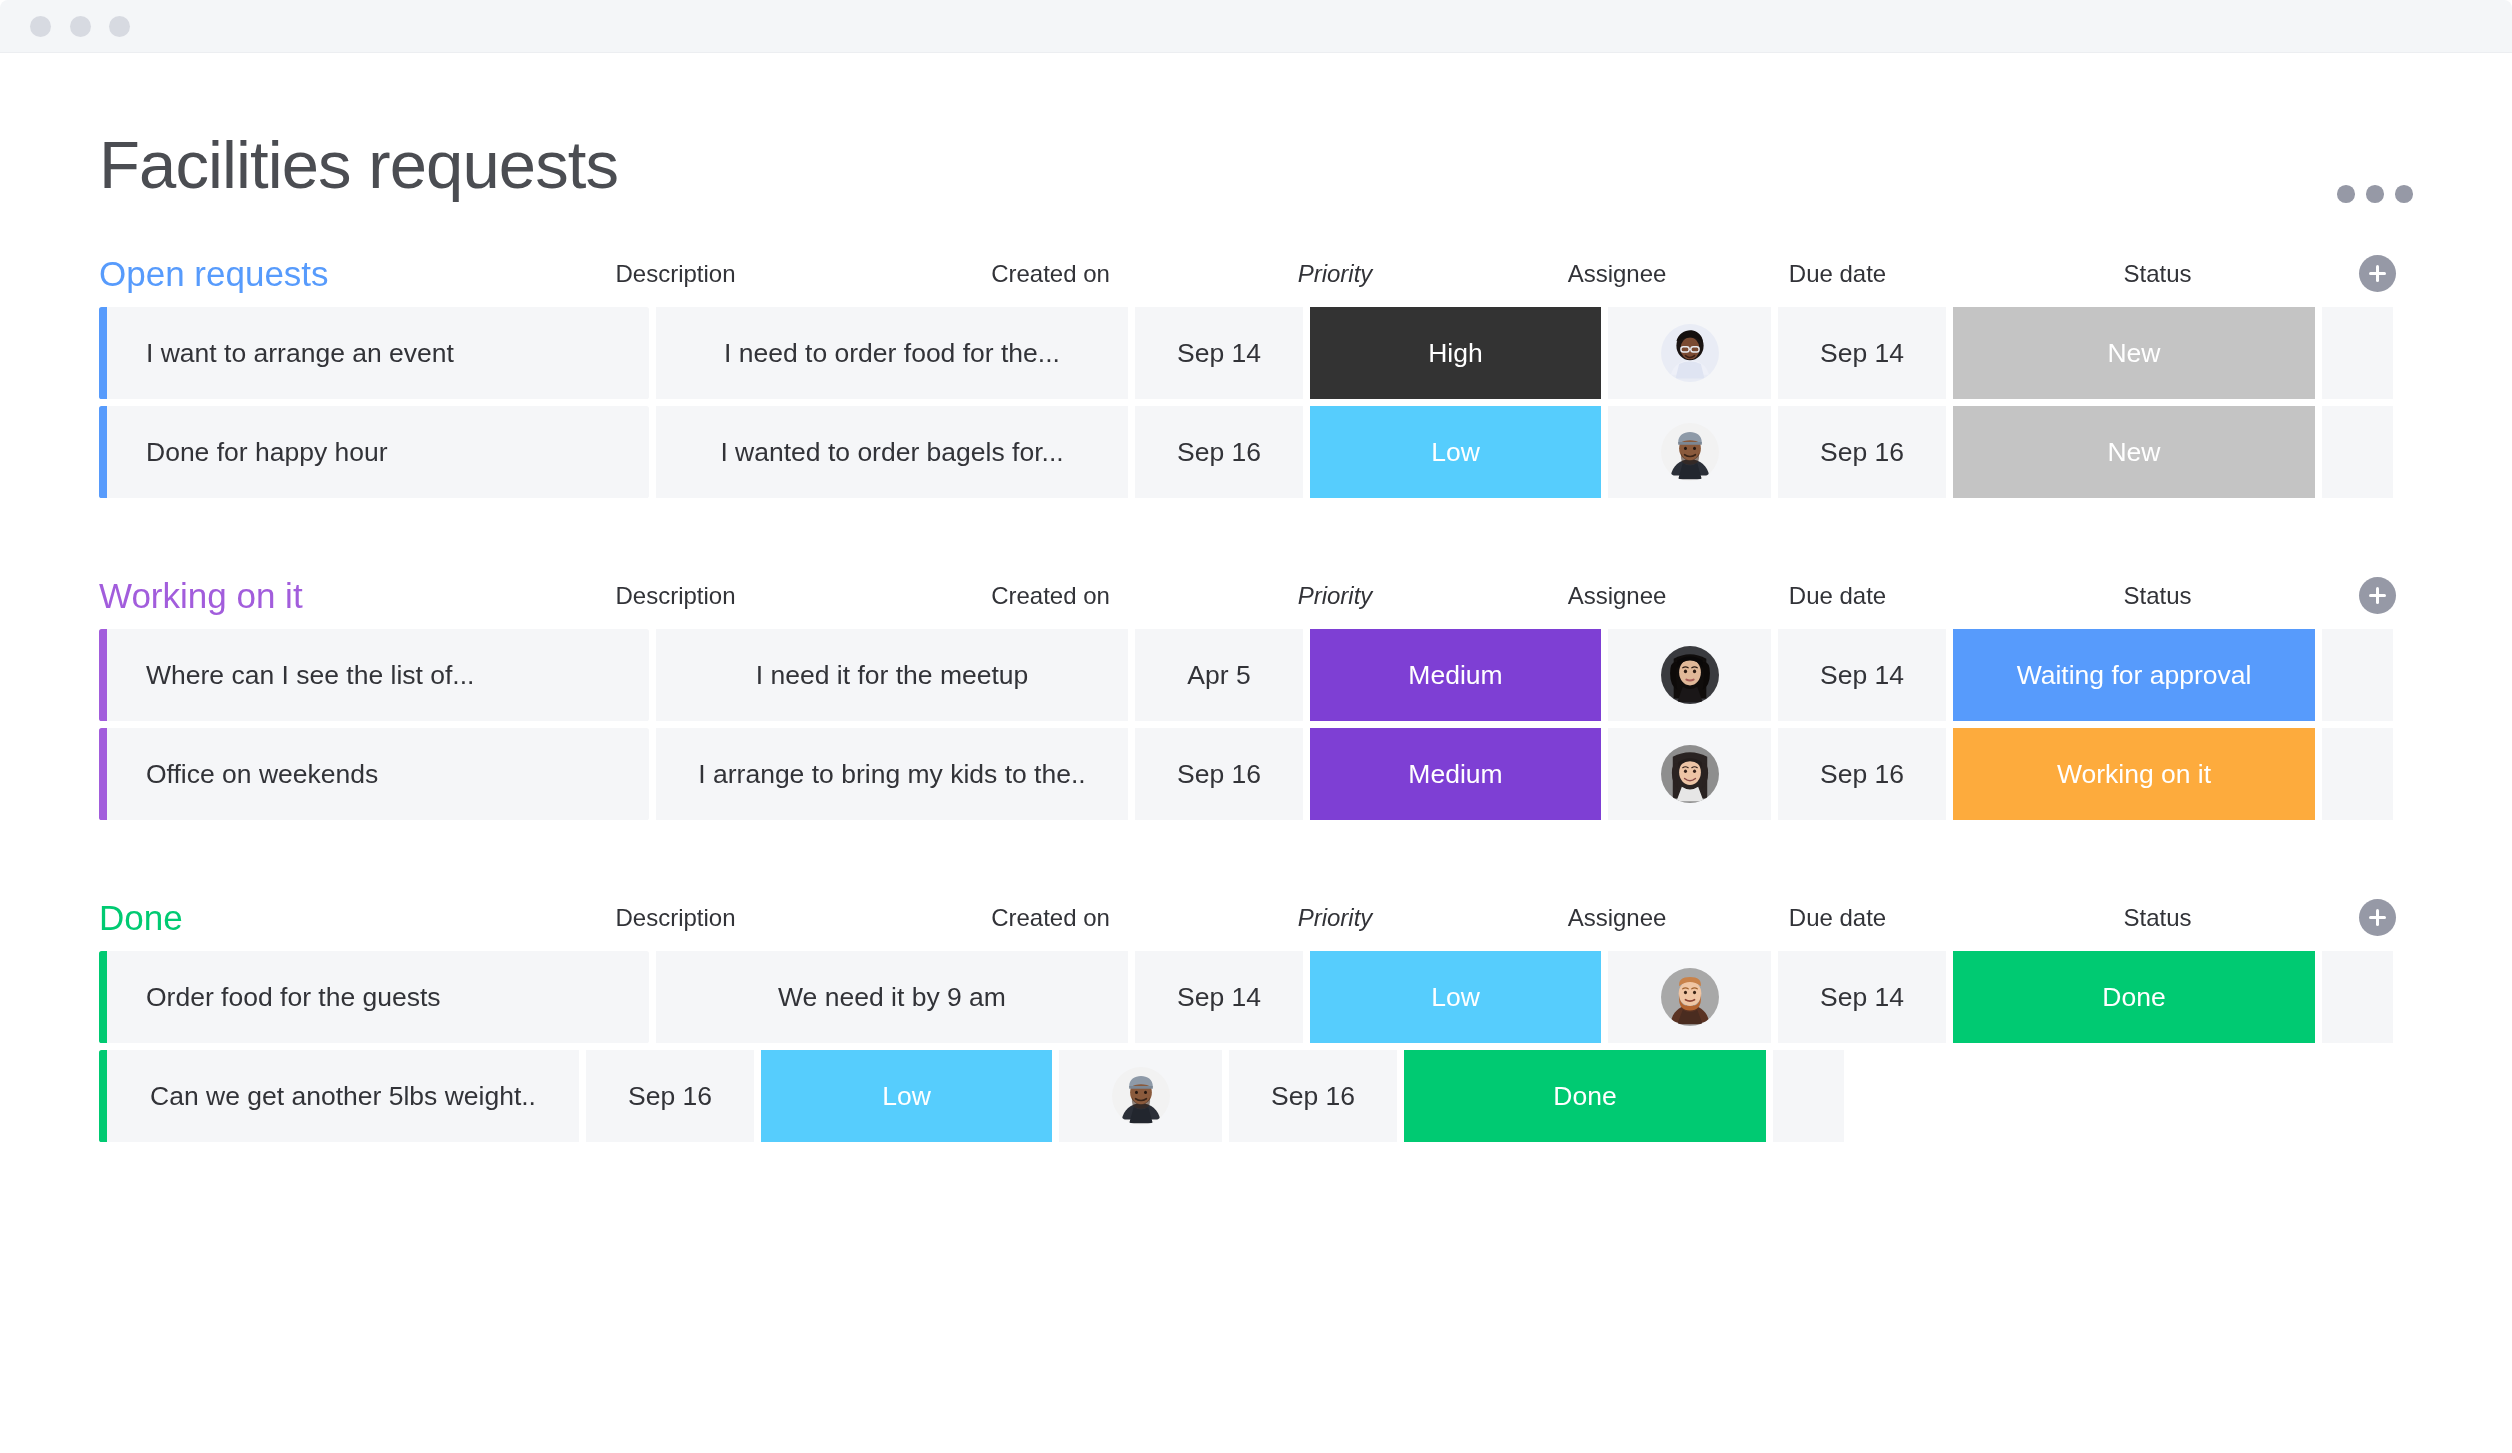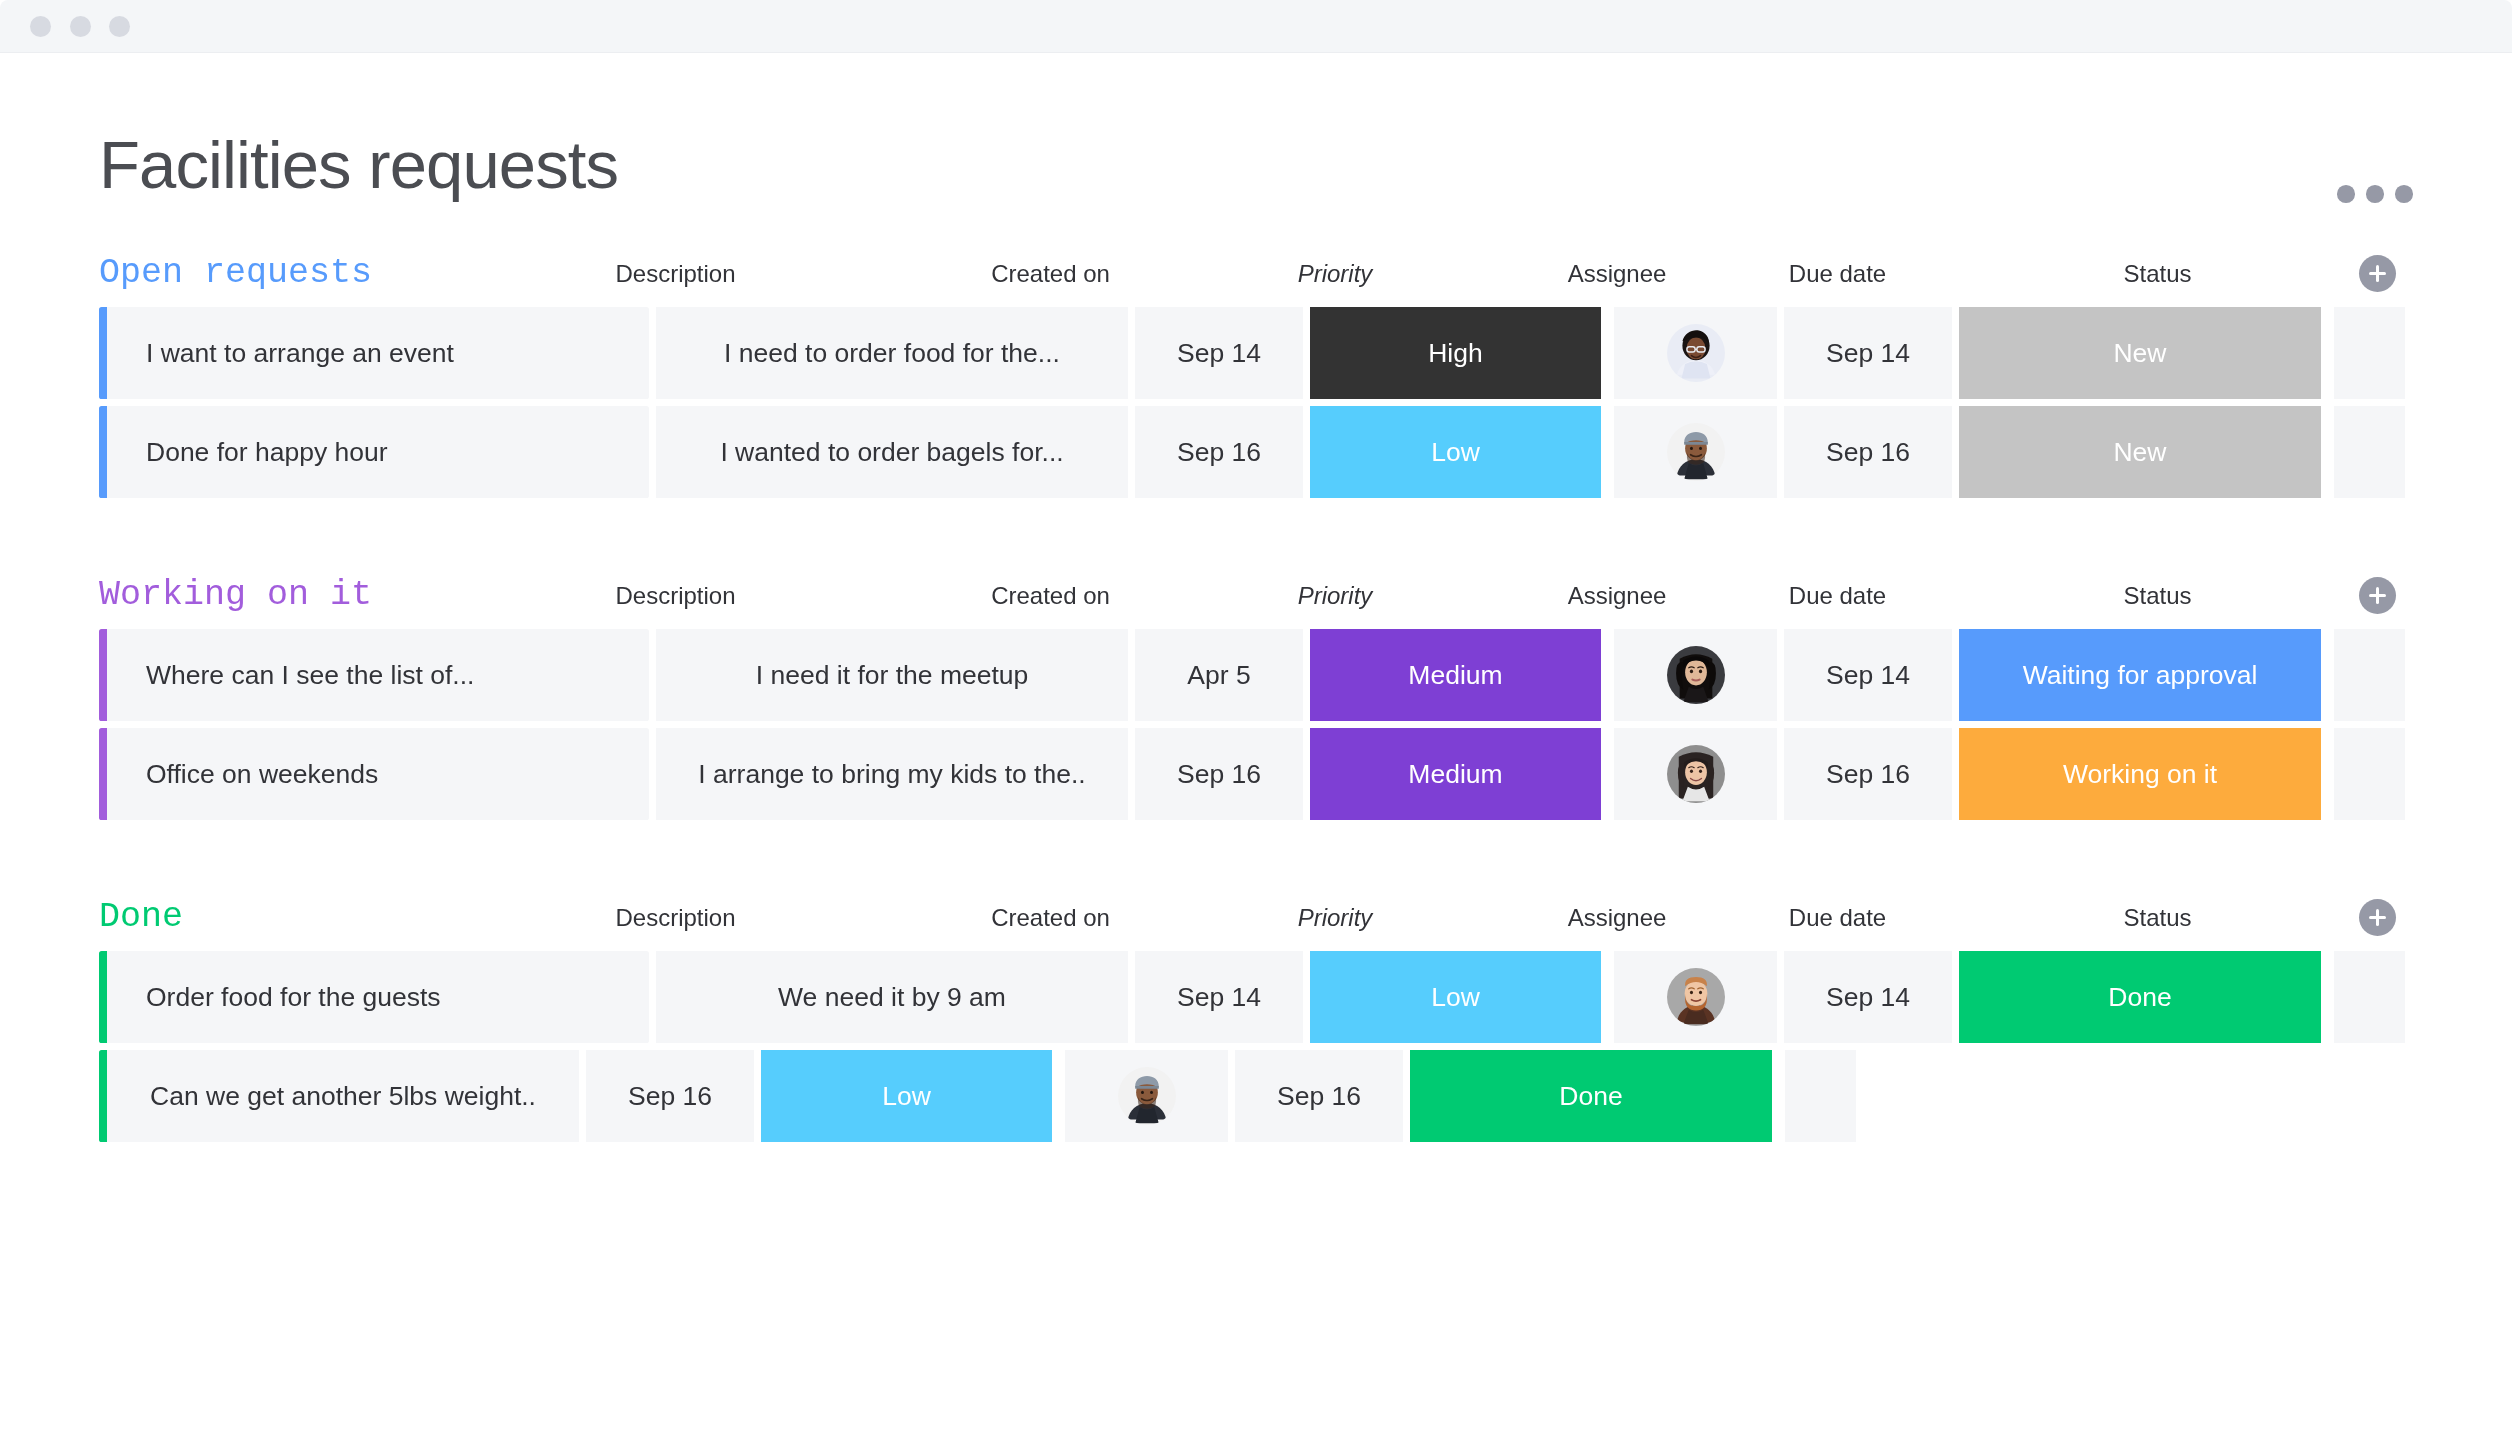--- a/index.html
+++ b/index.html
@@ -147,35 +147,35 @@
     color: #323338;
     margin-right: 7px;
     overflow: hidden;
     white-space: nowrap;
   }
   .cell.name {
     justify-content: flex-start;
     padding-left: 39px;
     border-radius: 0 2.6px 2.6px 0;
   }
-  .cell.pill { color: #ffffff; margin-right: 13px; }
+  .cell.pill { color: #ffffff; margin-right: 7px; }
   .cell.blank { background: #f5f6f8; margin-right: 0; }
 
   
   .c-name   { width: 542px; }
   .c-desc   { width: 472px; }
   .c-date   { width: 168px; }
   .c-prio   { width: 291px; }
   .c-assign { width: 163px; }
   .c-due    { width: 168px; }
   .c-status { width: 362px; }
   .c-blank  { width: 71px; }
 
   
-  .h-name   { width: 550px; font-family: Liberation Mono, monospace; }
+  .h-name   { width: 550px; }
   .h-desc   { width: 479px; }
   .h-date   { width: 175px; }
   .h-prio   { width: 298px; font-style: italic; }
   .h-assign { width: 170px; }
   .h-due    { width: 175px; }
   .h-status { width: 369px; }
 
   
   .avatar {
     width: 58px; height: 58px;

